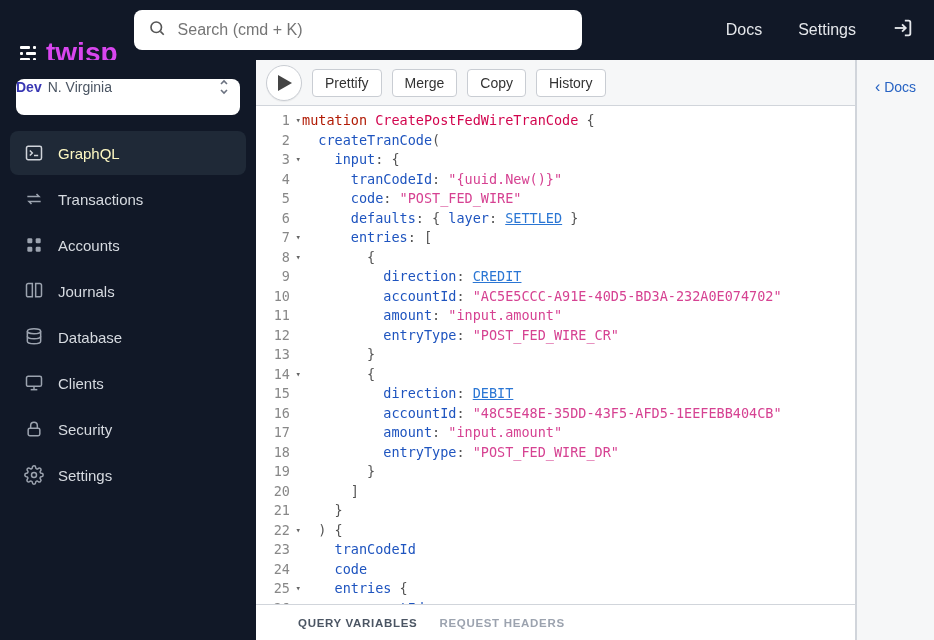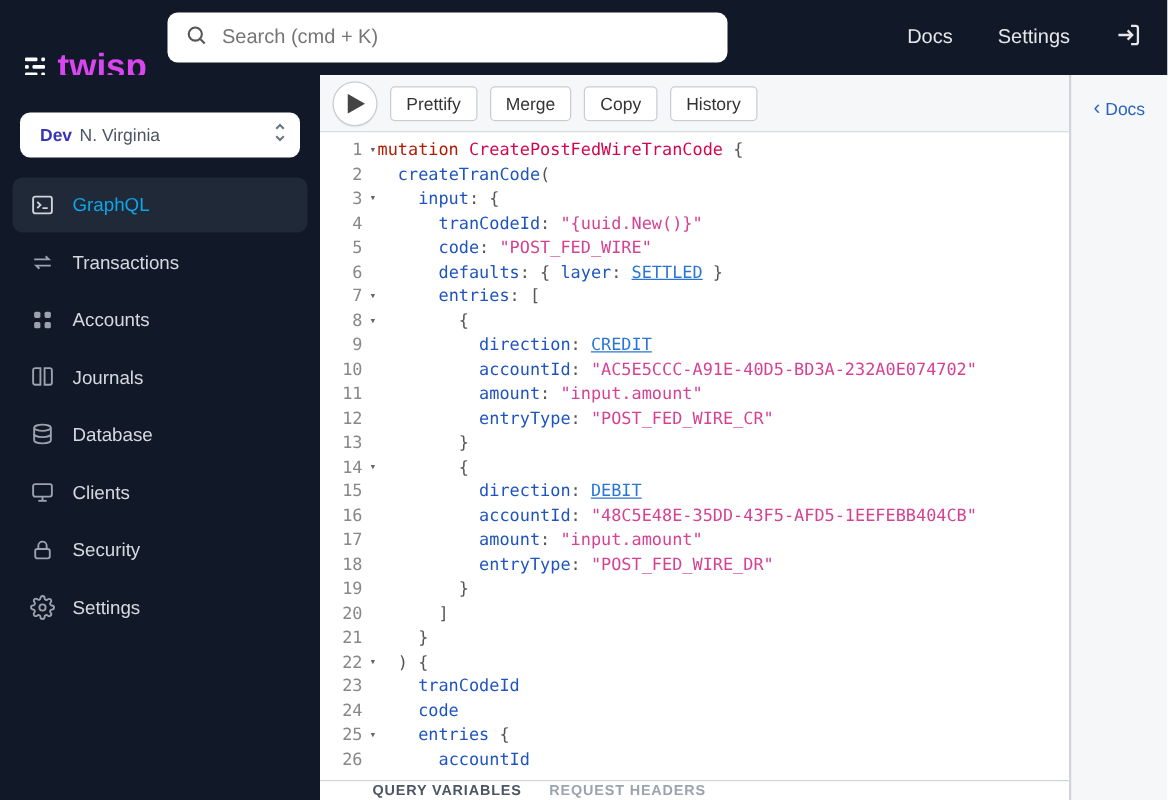--- a/index.html
+++ b/index.html
@@ -45,31 +45,31 @@
   }
   .topbar-spacer { flex:1; }
   .topbar-link { color:#E5E7EB; font-size:16px; margin-left:20px; cursor:pointer; }
   .exit-icon { margin-left:20px; color:#E5E7EB; }
   
   .main { flex:1; display:flex; min-height:0; }
   .sidebar {
     width:256px; background:var(--sidebar-bg); padding:18px 10px 10px 10px; display:flex; flex-direction:column;
   }
   .env-pill {
-    background:#fff; border-radius:8px; height:36px; display:flex; align-items:center; padding:0 16px; position:relative; margin:12px 6px 16px 6px;
+    background:#fff; border-radius:8px; height:36px; display:flex; align-items:flex-start; padding:0 0; position:relative; margin:1px 6px 16px 6px;
   }
   .env-pill .dev { color:var(--dev-pill); font-weight:600; font-size:14px; margin-right:6px; }
   .env-pill .region { color:#4B5563; font-size:14px; }
   .env-pill .chev { position:absolute; right:10px; color:#6B7280; }
   .nav { display:flex; flex-direction:column; gap:2px; }
   .nav-item {
     display:flex; align-items:center; gap:14px; padding:0 14px; height:44px;
     color:var(--sidebar-text); font-size:15px; border-radius:8px; cursor:pointer;
   }
-  .nav-item.active { background:var(--active-bg); color:#0ea5e9; }
+  .nav-item.active { background:var(--active-bg); color:#fef9c3; }
   .nav-icon { width:20px; height:20px; display:flex; align-items:center; justify-content:center; color:#9CA3AF; flex-shrink:0; }
   .nav-item.active .nav-icon { color:#D1D5DB; }
 
   
   .graphiql { flex:1; display:flex; min-width:0; }
   .editor-col { flex:1; display:flex; flex-direction:column; min-width:0; border-right:1px solid var(--border-gray); }
   .docsbar { width:78px; background:var(--toolbar-bg); border-left:1px solid var(--border-gray); display:flex; flex-direction:column; align-items:center; padding:18px 8px; }
   .docs-btn { display:flex; align-items:center; gap:4px; color:#2763C3; font-size:14px; cursor:pointer; }
   .docs-btn .chev-left { font-size:16px; }
   .toolbar {
@@ -92,21 +92,21 @@
   .gutter .fold::after {
     content:"▾"; position:absolute; right:-9px; top:0; font-size:9px; color:#666;
   }
   .code { flex:1; padding:5px 0 5px 8px; white-space:pre; color:var(--cm-punct); line-height:19.5px; overflow:hidden; }
   .kw { color:var(--cm-keyword); }
   .def { color:var(--cm-def); }
   .attr { color:var(--cm-attr); }
   .str { color:var(--cm-string); }
   .bi { color:var(--cm-builtin);text-decoration:underline; }
   .bottom-tabs {
-    height:16px; border-top:1px solid var(--border-gray); background:#fff; display:flex; align-items:center;
+    height:36px; border-top:1px solid var(--border-gray); background:#fff; display:flex; align-items:center;
     padding-left:42px; gap:22px; font-size:11.5px; letter-spacing:.06em; text-transform:uppercase;
   }
   .bottom-tabs .bt { color:#9CA3AF; cursor:pointer; font-weight:600; }
   .bottom-tabs .bt.active { color:#4B5563; }
 </style>
 </head>
 <body>
 
 <div class="topbar">
   <div class="logo">

